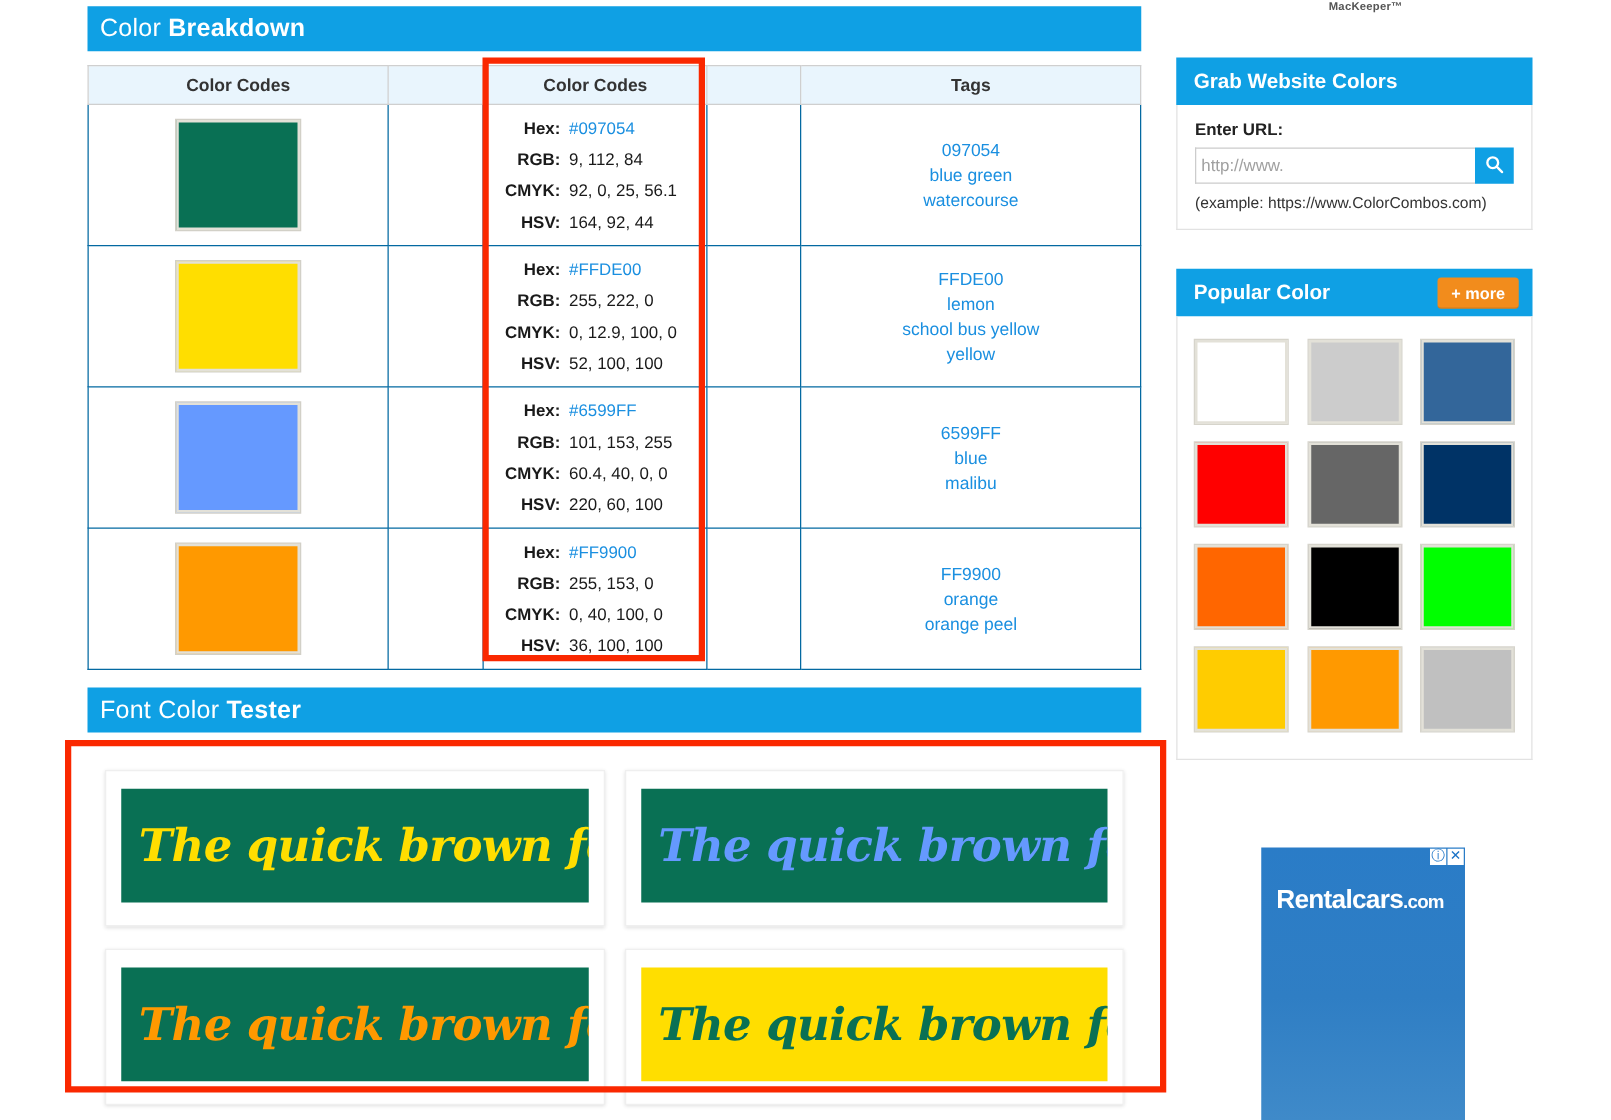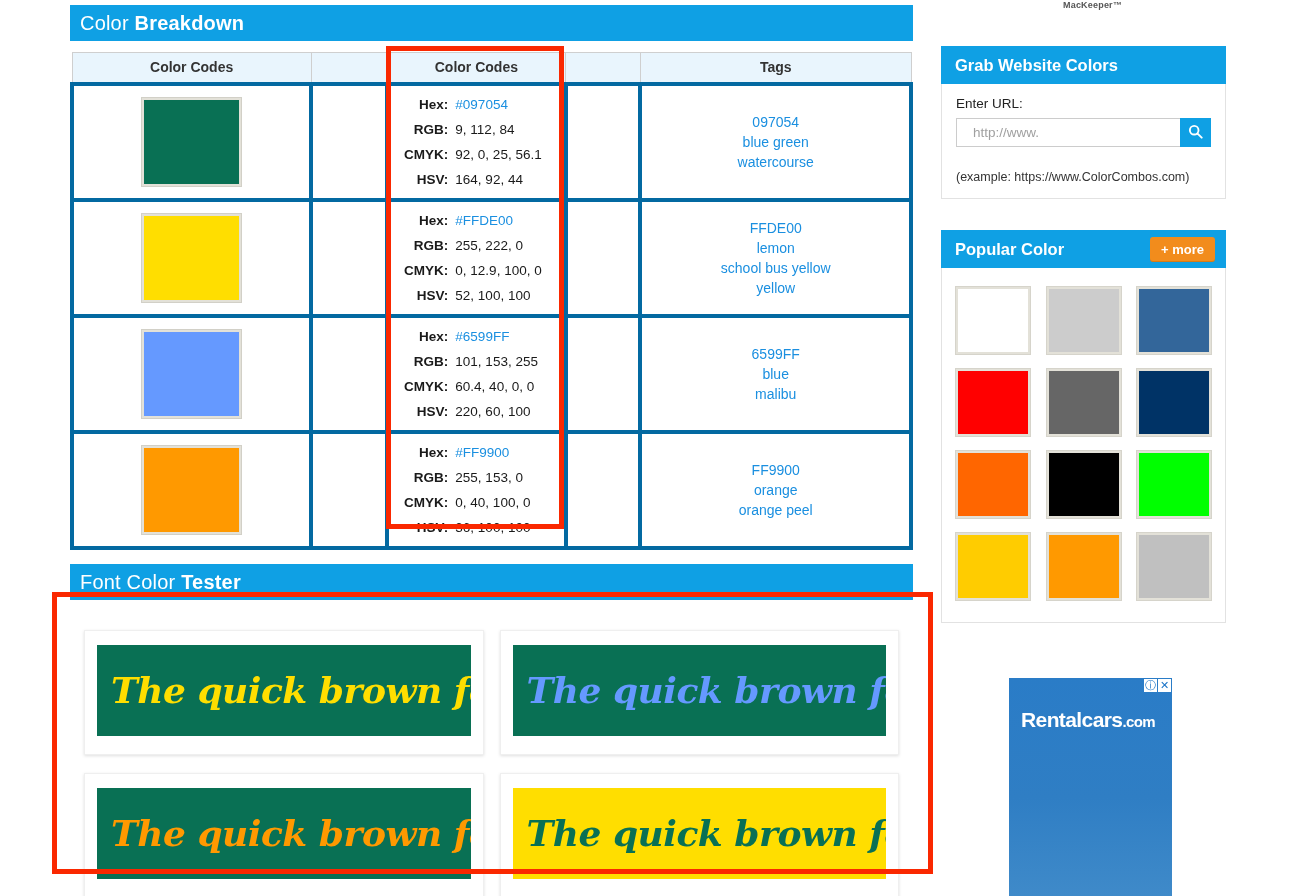--- a/index.html
+++ b/index.html
@@ -46,21 +46,21 @@
   table.breakdown th {
     background: #e9f5fd;
     border: 1px solid #cfcfcf;
     font-size: 14px;
     font-weight: bold;
     color: #333;
     height: 31px;
     padding: 0;
   }
   table.breakdown td {
-    border: 4px solid #0369a1;
+    border: 1px solid #0369a1;
     padding: 0;
     vertical-align: middle;
     height: 112px;
   }
   .col-img   { width: 237px; }
   .col-pad1  { width: 75px; }
   .col-codes { width: 177px; }
   .col-pad2  { width: 74px; }
   .col-tags  { width: 268px; }
 
@@ -146,42 +146,42 @@
     display: flex; align-items: center; justify-content: space-between;
     padding: 0 11px 0 14px;
     font-size: 16.5px;
     font-weight: bold;
   }
   .widget-body {
     border: 1px solid #e2e2e2;
     border-top: none;
     padding: 12px 14px 14px 14px;
   }
-  .field-label { font-size: 13.5px; font-weight: normal; color: #222; margin-bottom: 7px; }
+  .field-label { font-size: 13.5px; font-weight: bold; color: #222; margin-bottom: 7px; }
   .url-row { display: flex; }
   .url-input {
     flex: 1;
     height: 29px;
     border: 1px solid #ccc;
     border-right: none;
-    padding: 0 16px;
+    padding: 0 4px;
     font-size: 13.5px;
     color: #737373;
     font-family: "Liberation Sans", sans-serif;
     outline: none;
   }
   .url-input::placeholder { color: #a0a0a0; }
   .search-btn {
     width: 31px; height: 29px;
     background: #0fa0e4;
     border: none;
     display: flex; align-items: center; justify-content: center;
     cursor: pointer;
   }
-  .hint { font-size: 12.5px; color: #333; margin-top: 23px; }
+  .hint { font-size: 12.5px; color: #333; margin-top: 8px; }
 
   .more-btn {
     background: #f28c1c;
     color: #fff;
     font-size: 13px;
     font-weight: bold;
     border-radius: 3px;
     padding: 5px 11px;
     border: none;
     cursor: pointer;

